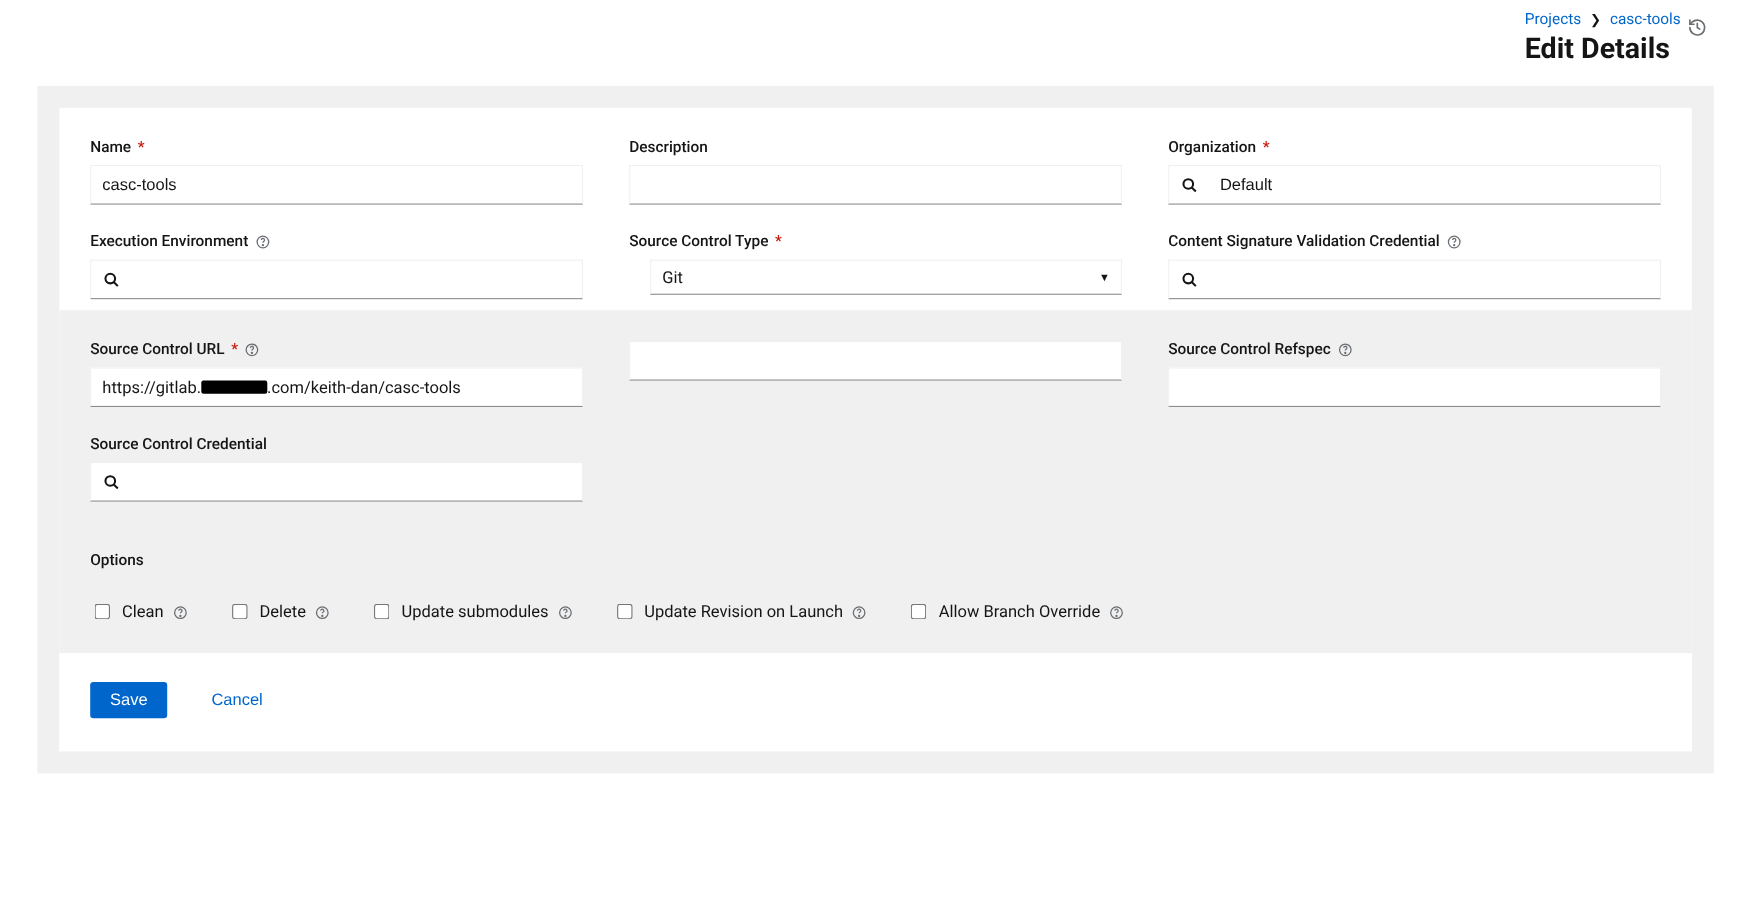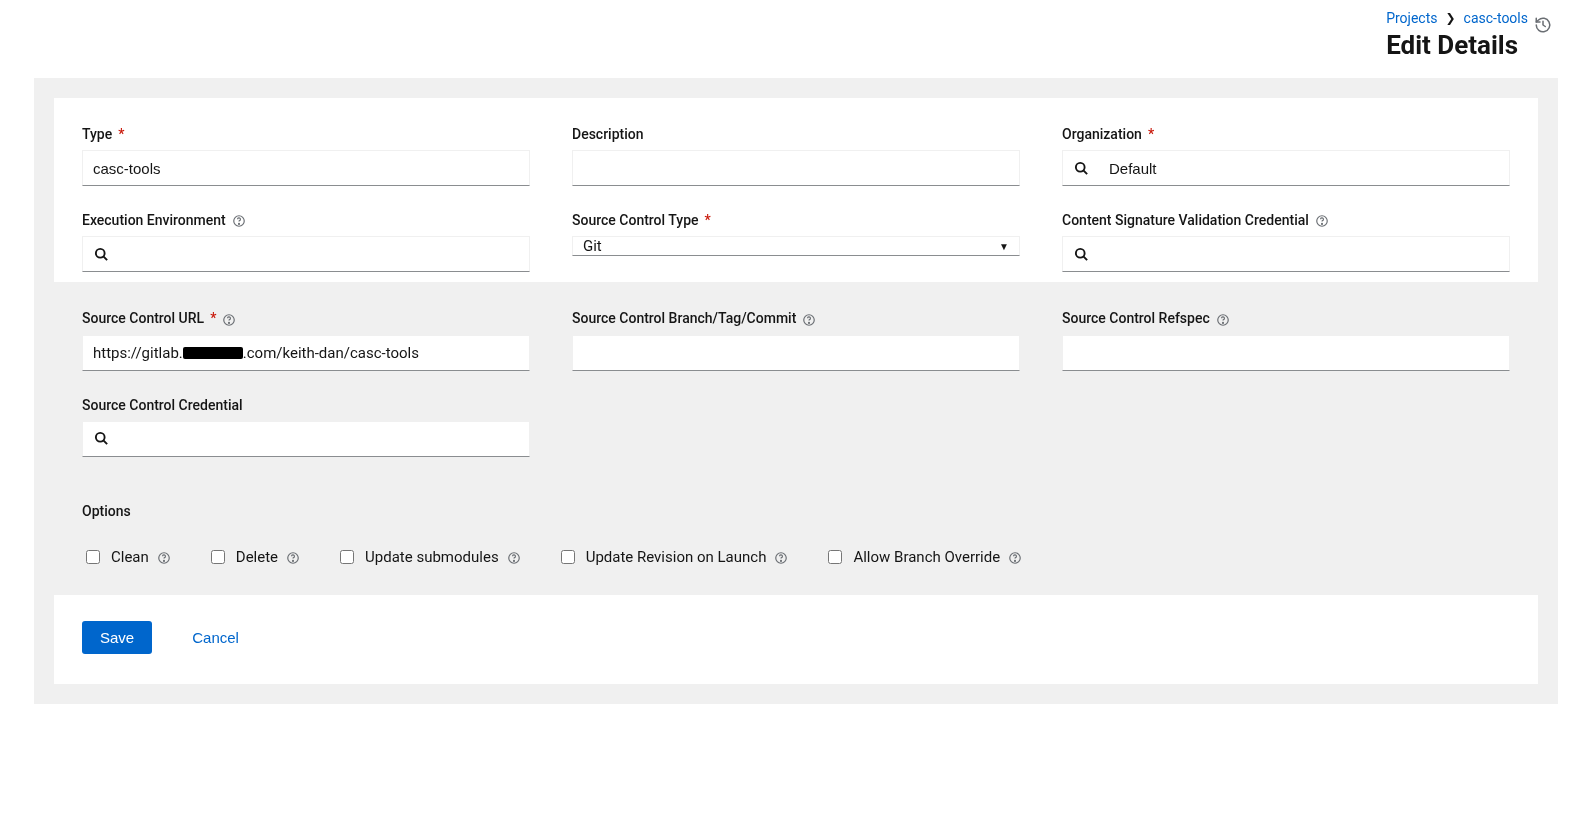--- a/index.html
+++ b/index.html
@@ -24,21 +24,21 @@
   .grid { display:grid; grid-template-columns: repeat(3, 1fr); gap: 26px 42px; }
   .field { display:flex; flex-direction:column; }
   .field-label { font-size:14px; font-weight:500; margin-bottom:8px; display:flex; align-items:center; gap:6px;}
   .req { color:#c9190b; }
   .info-icon svg { width:14px; height:14px; vertical-align:middle; }
   .input-wrap { position:relative; display:flex; align-items:center; background:#fff; border:1px solid #f0f0f0; border-bottom:1px solid #8a8d90; height:36px; }
   .input-wrap input {
     flex:1; border:none; outline:none; padding:6px 10px; font-size:15px; background:transparent; color:#151515;
   }
   .input-wrap .search-btn { width:36px; display:flex; align-items:center; justify-content:center; cursor:pointer; color:#151515;}
-  .select-wrap { position:relative; display:flex; align-items:center; background:#fff; border:1px solid #f0f0f0; border-bottom:1px solid #8a8d90; height:20px; padding:0 10px; cursor:pointer;}
+  .select-wrap { position:relative; display:flex; align-items:center; background:#fff; border:1px solid #f0f0f0; border-bottom:1px solid #8a8d90; height:32px; padding:0 10px; cursor:pointer;margin-left:19px;}
   .select-wrap .val { flex:1; font-size:15px; }
   .select-wrap .caret { color:#151515; font-size:10px; }
   .section-title { font-weight:700; font-size:15px; margin-bottom:22px; }
   .option-title { font-weight:500; font-size:14px; margin:20px 0 28px; }
   .options-row { display:flex; flex-wrap:wrap; gap:36px; align-items:center; }
   .opt { display:flex; align-items:center; gap:8px; font-size:15px; }
   .opt input[type=checkbox]{ width:14px; height:14px; cursor:pointer;}
   .footer { padding:26px 28px 30px; background:#fff; display:flex; gap:40px; align-items:center;}
   .btn-primary {
     background:#0066cc; color:#fff; border:none; padding:8px 18px; font-size:15px; cursor:pointer; border-radius:3px;
@@ -71,21 +71,21 @@
   </div>
 
   <div class="outer-panel">
     <div class="card">
 
       <div class="section">
         <div class="grid">
 
           <div class="field">
             <div class="field-label">
-              <span>Type</span>
+              <span>Name</span>
               <span class="req">*</span>
             </div>
             <div class="input-wrap">
               <input type="text" value="casc-tools" style="">
             </div>
           </div>
 
           <div class="field">
             <div class="field-label">
               <span>Description</span>
@@ -185,30 +185,20 @@
               </span>
             </div>
             <div class="input-wrap" style="padding:0 10px; font-size:15px;">
               <span>https://gitlab.</span>
                 <span class="redact"></span>
                 <span>.com/keith-dan/casc-tools</span>
             </div>
           </div>
 
           <div class="field">
-            <div class="field-label">
-              <span>Source Control Branch/Tag/Commit</span>
-              <span class="info-icon">
-                <svg viewBox="0 0 24 24" fill="none" stroke="#6a6e73" stroke-width="2">
-                    <circle cx="12" cy="12" r="9"></circle>
-                    <path d="M9.5 9a2.5 2.5 0 1 1 3.5 2.3c-.8.4-1 .9-1 1.7"></path>
-                    <circle cx="12" cy="17" r="0.8" fill="#6a6e73"></circle>
-                  </svg>
-              </span>
-            </div>
             <div class="input-wrap">
               <input type="text" value="" style="">
             </div>
           </div>
 
           <div class="field">
             <div class="field-label">
               <span>Source Control Refspec</span>
               <span class="info-icon">
                 <svg viewBox="0 0 24 24" fill="none" stroke="#6a6e73" stroke-width="2">

